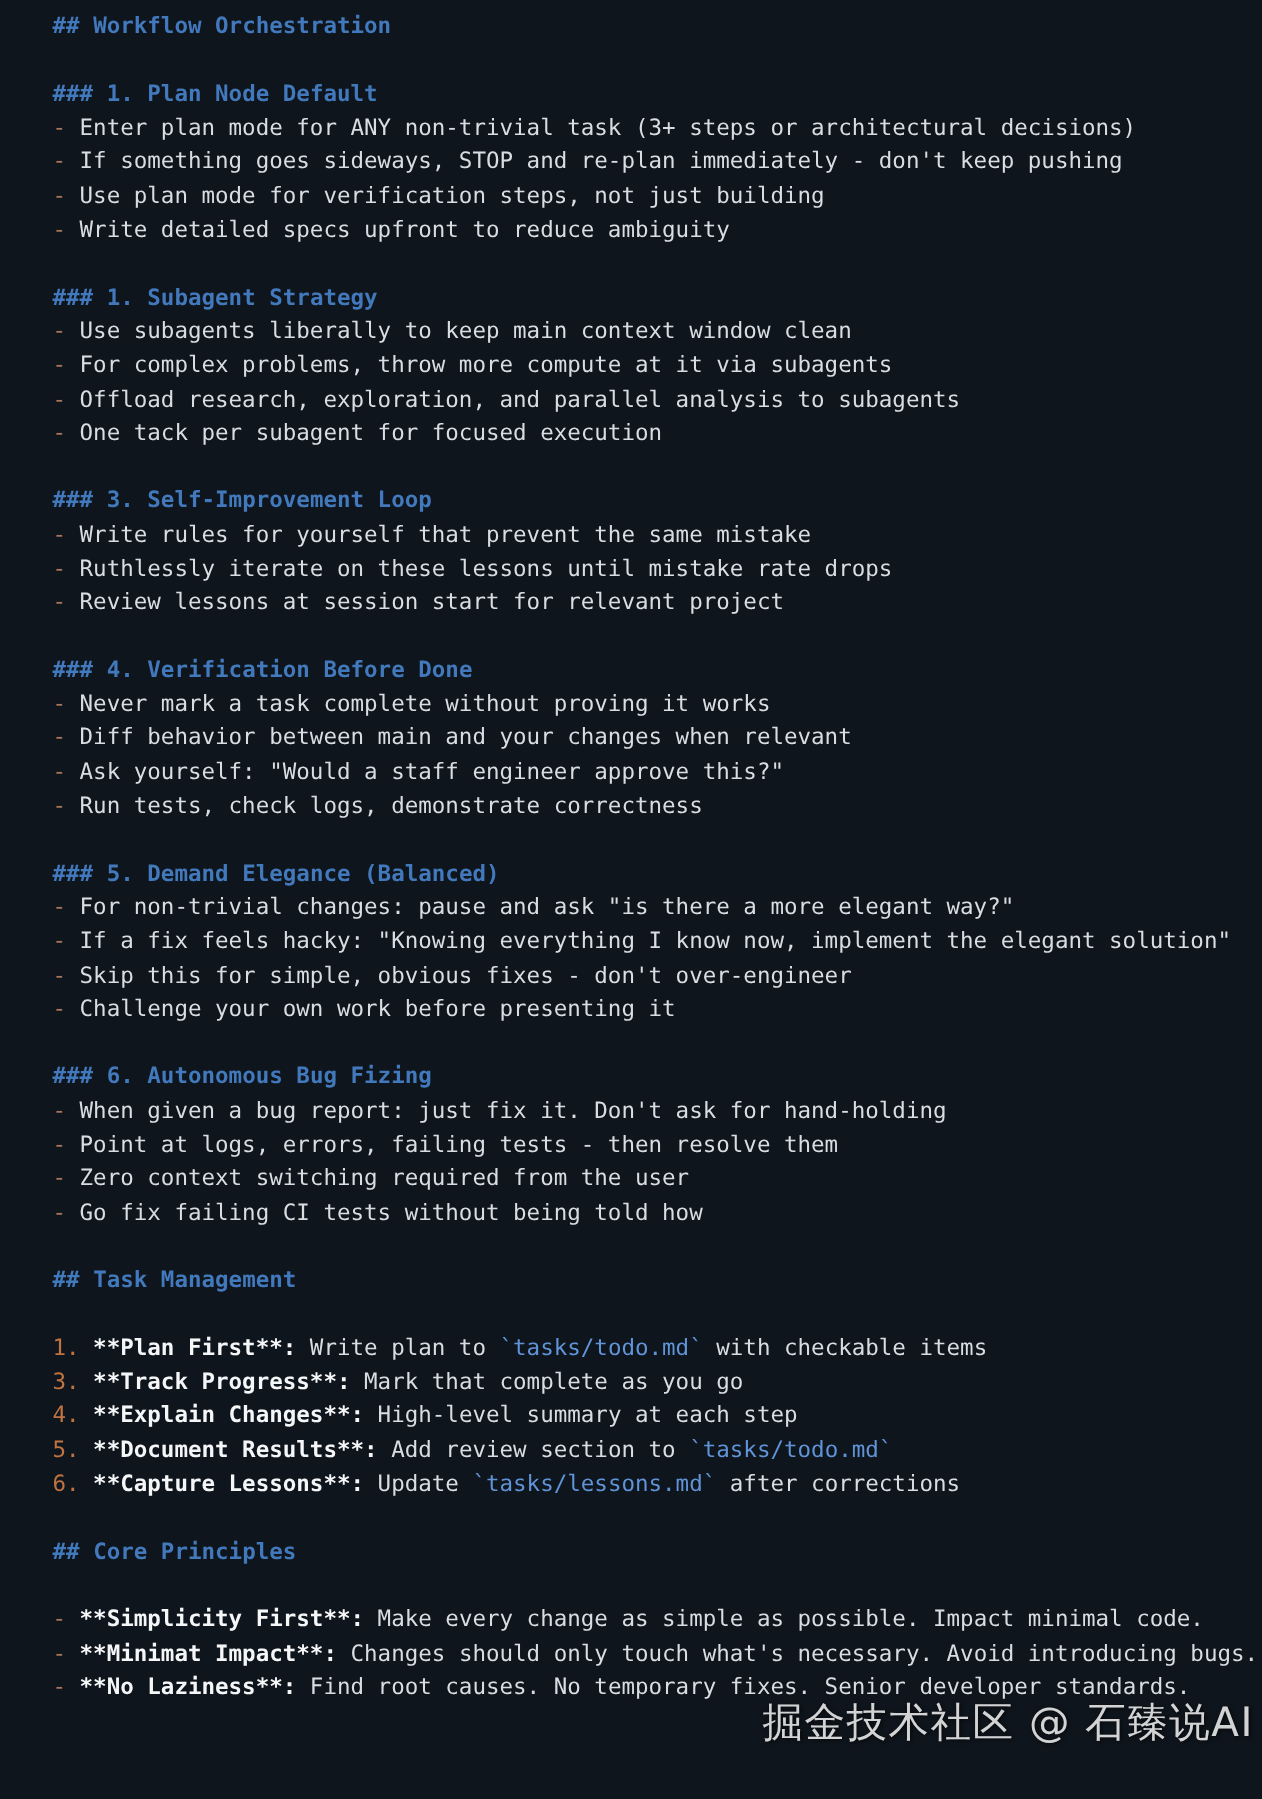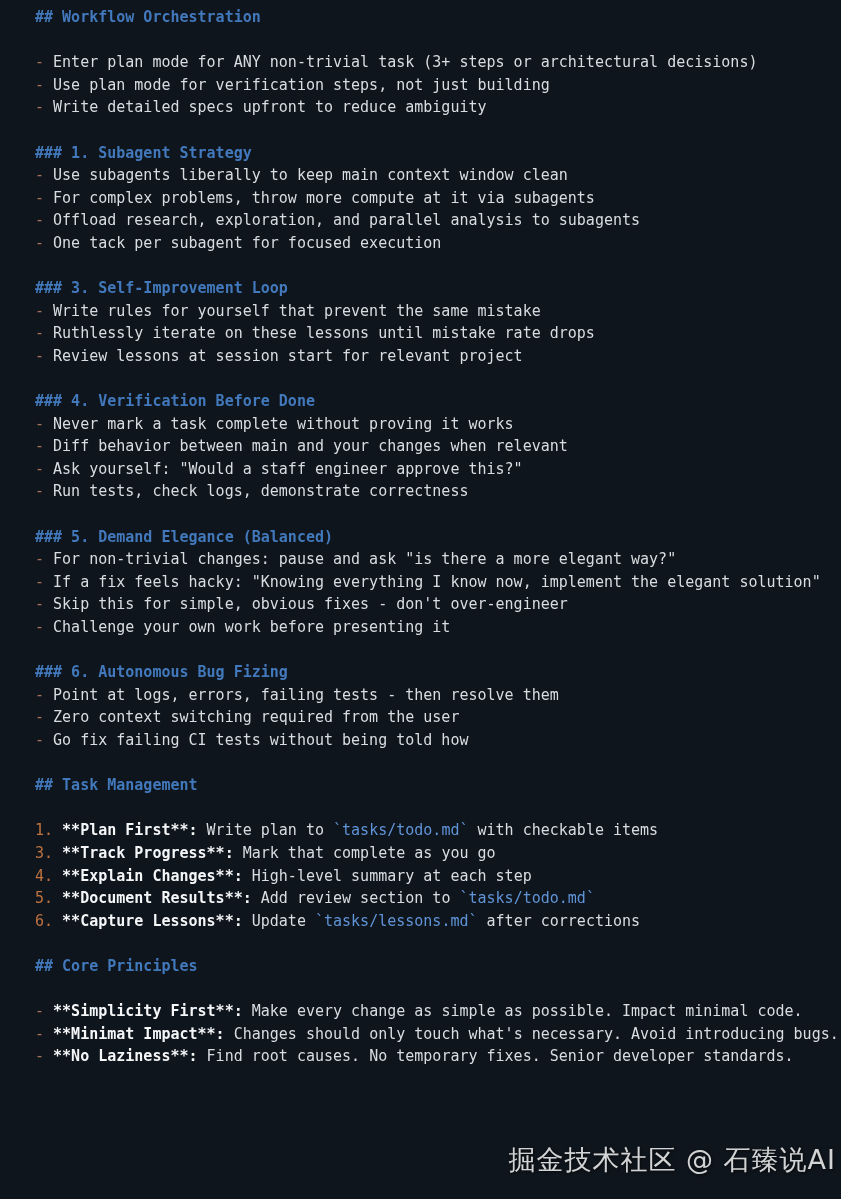--- a/index.html
+++ b/index.html
@@ -43,36 +43,38 @@
     display:inline-block;
     width:3ch;
     color:var(--number);
   }
   .seg-text{color:var(--body);text-align:right;}
   .seg-bold{color:var(--bold);font-weight:700;}
   .seg-code{color:var(--code);}
   .watermark{
     position:absolute;
     right:5px;
-    bottom:21px;
+    bottom:33px;
     font-family:"DejaVu Sans","Liberation Sans",sans-serif;
     font-size:27px;
     letter-spacing:1px;
     color:var(--watermark);
     text-shadow:1px 1px 3px rgba(0,0,0,0.65);
     white-space:nowrap;
   }
 </style>
 </head>
 <body>
 
 <div class="doc">
     <div class="line h2"><span class="heading-text">## Workflow Orchestration</span></div>
     <div class="line gap"></div>
+    <div class="line h3"><span class="heading-text">### 1. Plan Node Default</span></div>
     <div class="line bullet"><span class="bullet-marker">-</span><span class="seg-text">Enter plan mode for ANY non-trivial task (3+ steps or architectural decisions)</span></div>
+    <div class="line bullet"><span class="bullet-marker">-</span><span class="seg-text">If something goes sideways, STOP and re-plan immediately - don't keep pushing</span></div>
     <div class="line bullet"><span class="bullet-marker">-</span><span class="seg-text">Use plan mode for verification steps, not just building</span></div>
     <div class="line bullet"><span class="bullet-marker">-</span><span class="seg-text">Write detailed specs upfront to reduce ambiguity</span></div>
     <div class="line gap"></div>
     <div class="line h3"><span class="heading-text">### 1. Subagent Strategy</span></div>
     <div class="line bullet"><span class="bullet-marker">-</span><span class="seg-text">Use subagents liberally to keep main context window clean</span></div>
     <div class="line bullet"><span class="bullet-marker">-</span><span class="seg-text">For complex problems, throw more compute at it via subagents</span></div>
     <div class="line bullet"><span class="bullet-marker">-</span><span class="seg-text">Offload research, exploration, and parallel analysis to subagents</span></div>
     <div class="line bullet"><span class="bullet-marker">-</span><span class="seg-text">One tack per subagent for focused execution</span></div>
     <div class="line gap"></div>
     <div class="line h3"><span class="heading-text">### 3. Self-Improvement Loop</span></div>
@@ -86,20 +88,21 @@
     <div class="line bullet"><span class="bullet-marker">-</span><span class="seg-text">Ask yourself: "Would a staff engineer approve this?"</span></div>
     <div class="line bullet"><span class="bullet-marker">-</span><span class="seg-text">Run tests, check logs, demonstrate correctness</span></div>
     <div class="line gap"></div>
     <div class="line h3"><span class="heading-text">### 5. Demand Elegance (Balanced)</span></div>
     <div class="line bullet"><span class="bullet-marker">-</span><span class="seg-text">For non-trivial changes: pause and ask "is there a more elegant way?"</span></div>
     <div class="line bullet"><span class="bullet-marker">-</span><span class="seg-text">If a fix feels hacky: "Knowing everything I know now, implement the elegant solution"</span></div>
     <div class="line bullet"><span class="bullet-marker">-</span><span class="seg-text">Skip this for simple, obvious fixes - don't over-engineer</span></div>
     <div class="line bullet"><span class="bullet-marker">-</span><span class="seg-text">Challenge your own work before presenting it</span></div>
     <div class="line gap"></div>
     <div class="line h3"><span class="heading-text">### 6. Autonomous Bug Fizing</span></div>
+    <div class="line bullet"><span class="bullet-marker">-</span><span class="seg-text">When given a bug report: just fix it. Don't ask for hand-holding</span></div>
     <div class="line bullet"><span class="bullet-marker">-</span><span class="seg-text">Point at logs, errors, failing tests - then resolve them</span></div>
     <div class="line bullet"><span class="bullet-marker">-</span><span class="seg-text">Zero context switching required from the user</span></div>
     <div class="line bullet"><span class="bullet-marker">-</span><span class="seg-text">Go fix failing CI tests without being told how</span></div>
     <div class="line gap"></div>
     <div class="line h2"><span class="heading-text">## Task Management</span></div>
     <div class="line gap"></div>
     <div class="line num"><span class="num-marker">1.</span><span class="seg-bold">**Plan First**:</span><span class="seg-text"> Write plan to </span><span class="seg-code">`tasks/todo.md`</span><span class="seg-text"> with checkable items</span></div>
     <div class="line num"><span class="num-marker">3.</span><span class="seg-bold">**Track Progress**:</span><span class="seg-text"> Mark that complete as you go</span></div>
     <div class="line num"><span class="num-marker">4.</span><span class="seg-bold">**Explain Changes**:</span><span class="seg-text"> High-level summary at each step</span></div>
     <div class="line num"><span class="num-marker">5.</span><span class="seg-bold">**Document Results**:</span><span class="seg-text"> Add review section to </span><span class="seg-code">`tasks/todo.md`</span></div>

